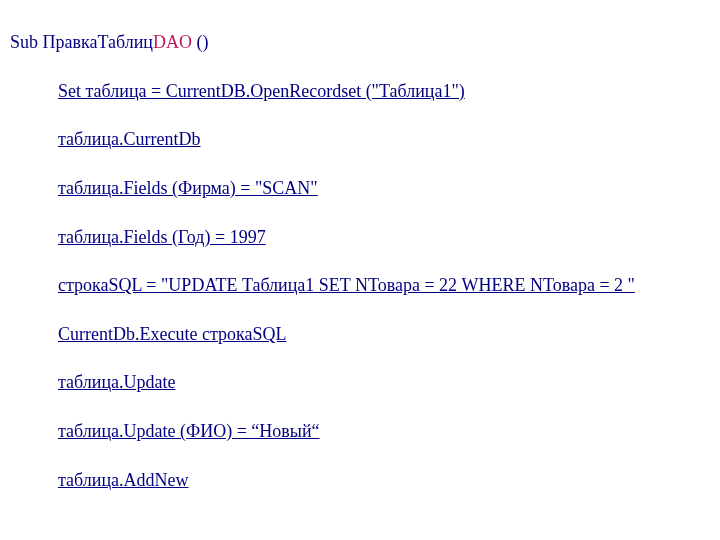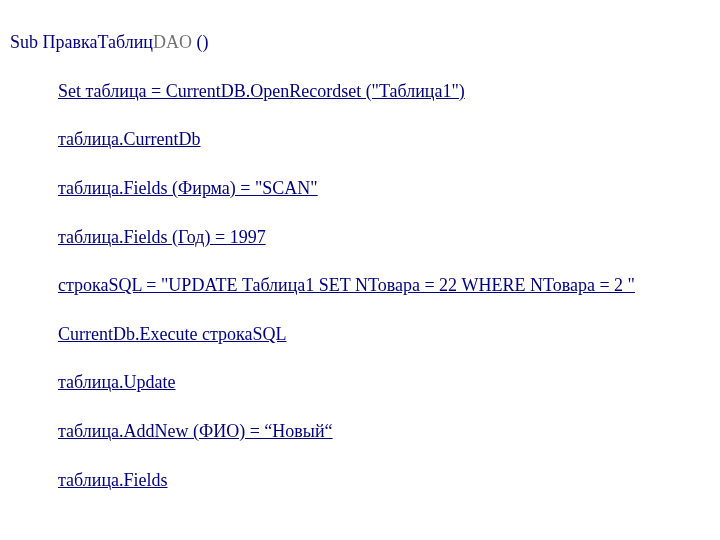--- a/index.html
+++ b/index.html
@@ -12,34 +12,34 @@
     font-size: 18px;
     color: #000080;
     line-height: 1.35;
   }
   .page {
     padding: 6px 10px 0 10px;
     white-space: pre;
   }
   .line { display: block; }
   .indent { padding-left: 48px; text-decoration: underline; }
-  .red { color: #737373; }
+  .red { color: #be185d; }
 </style>
 </head>
 <body>
 
 <div class="page">
 <span class="line"><span>Sub ПравкаТаблиц</span><span class="red">DAO</span><span> ()</span></span>
 <span class="line indent">Set таблица = CurrentDB.OpenRecordset ("Таблица1")</span>
 <span class="line indent">таблица.CurrentDb</span>
 <span class="line indent">таблица.Fields (Фирма) = "SCAN"</span>
 <span class="line indent">таблица.Fields (Год) = 1997</span>
 <span class="line indent">строкаSQL = "UPDATE Таблица1 SET NТовара = 22 WHERE NТовара = 2 "</span>
 <span class="line indent">CurrentDb.Execute строкаSQL</span>
 <span class="line indent">таблица.Update</span>
-<span class="line indent">таблица.AddNew (ФИО) = “Новый“</span>
-<span class="line indent">таблица.Fields</span>
+<span class="line indent">таблица.Update (ФИО) = “Новый“</span>
+<span class="line indent">таблица.AddNew</span>
 
 
 
 
 
 </div>
 
 </body></html>

